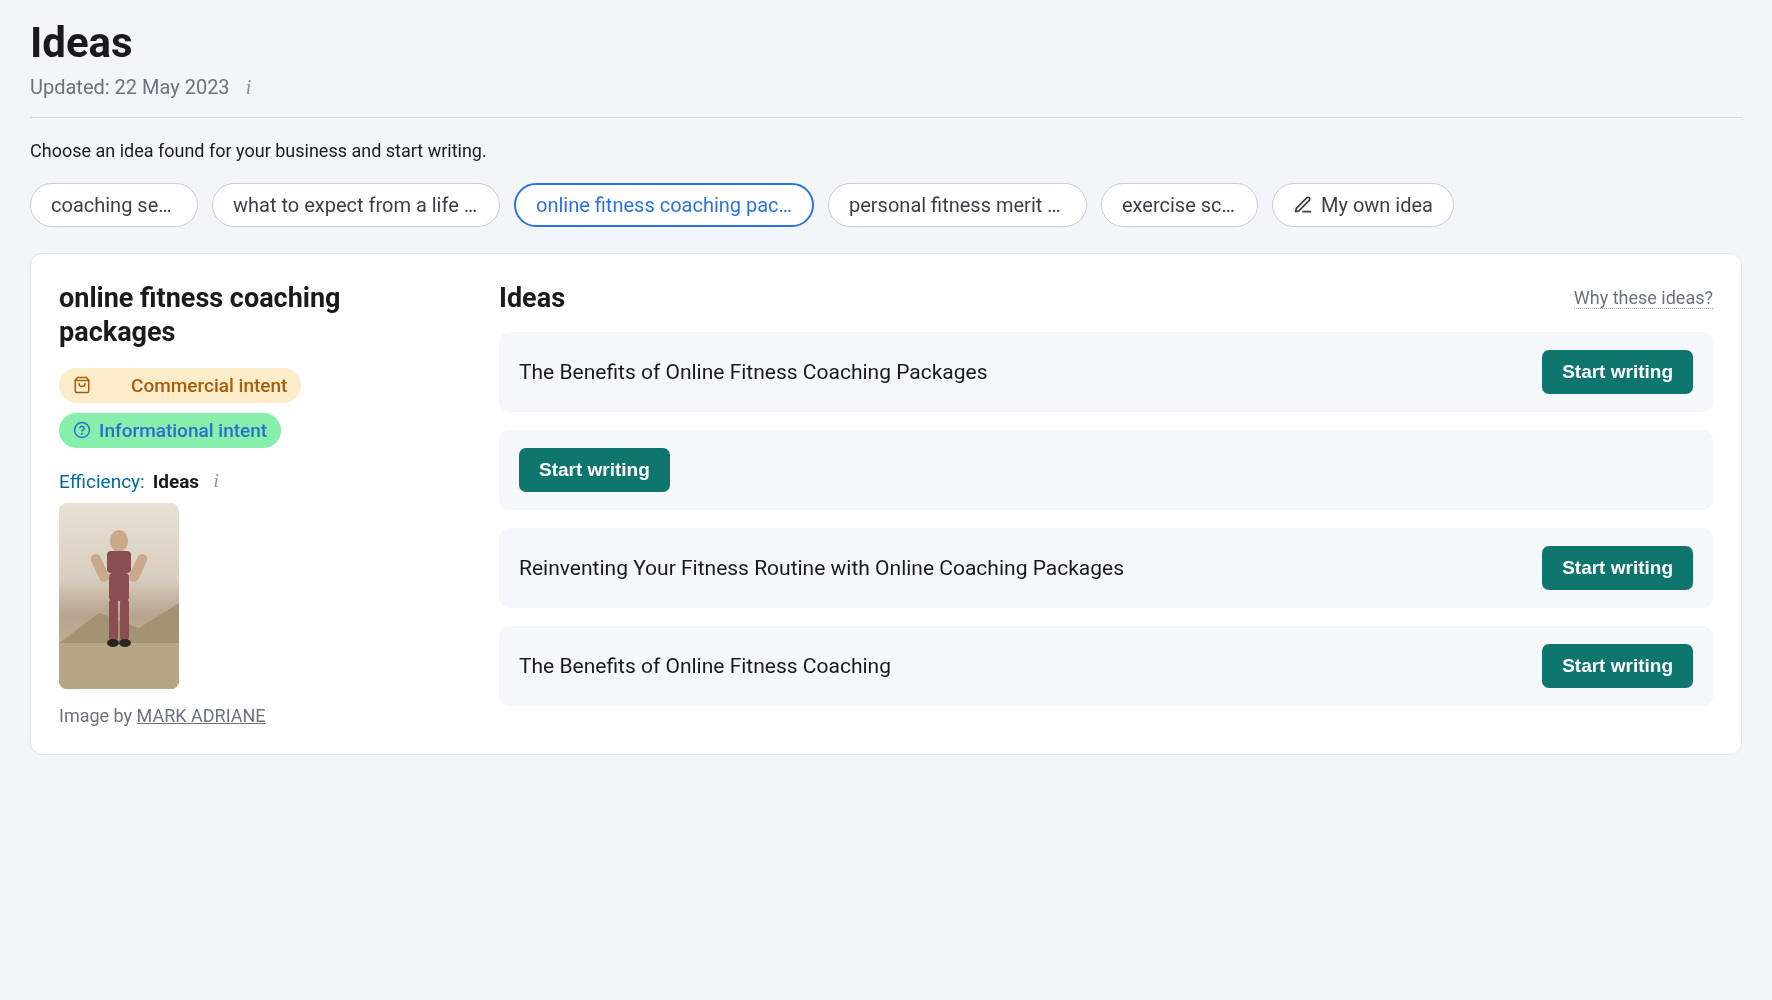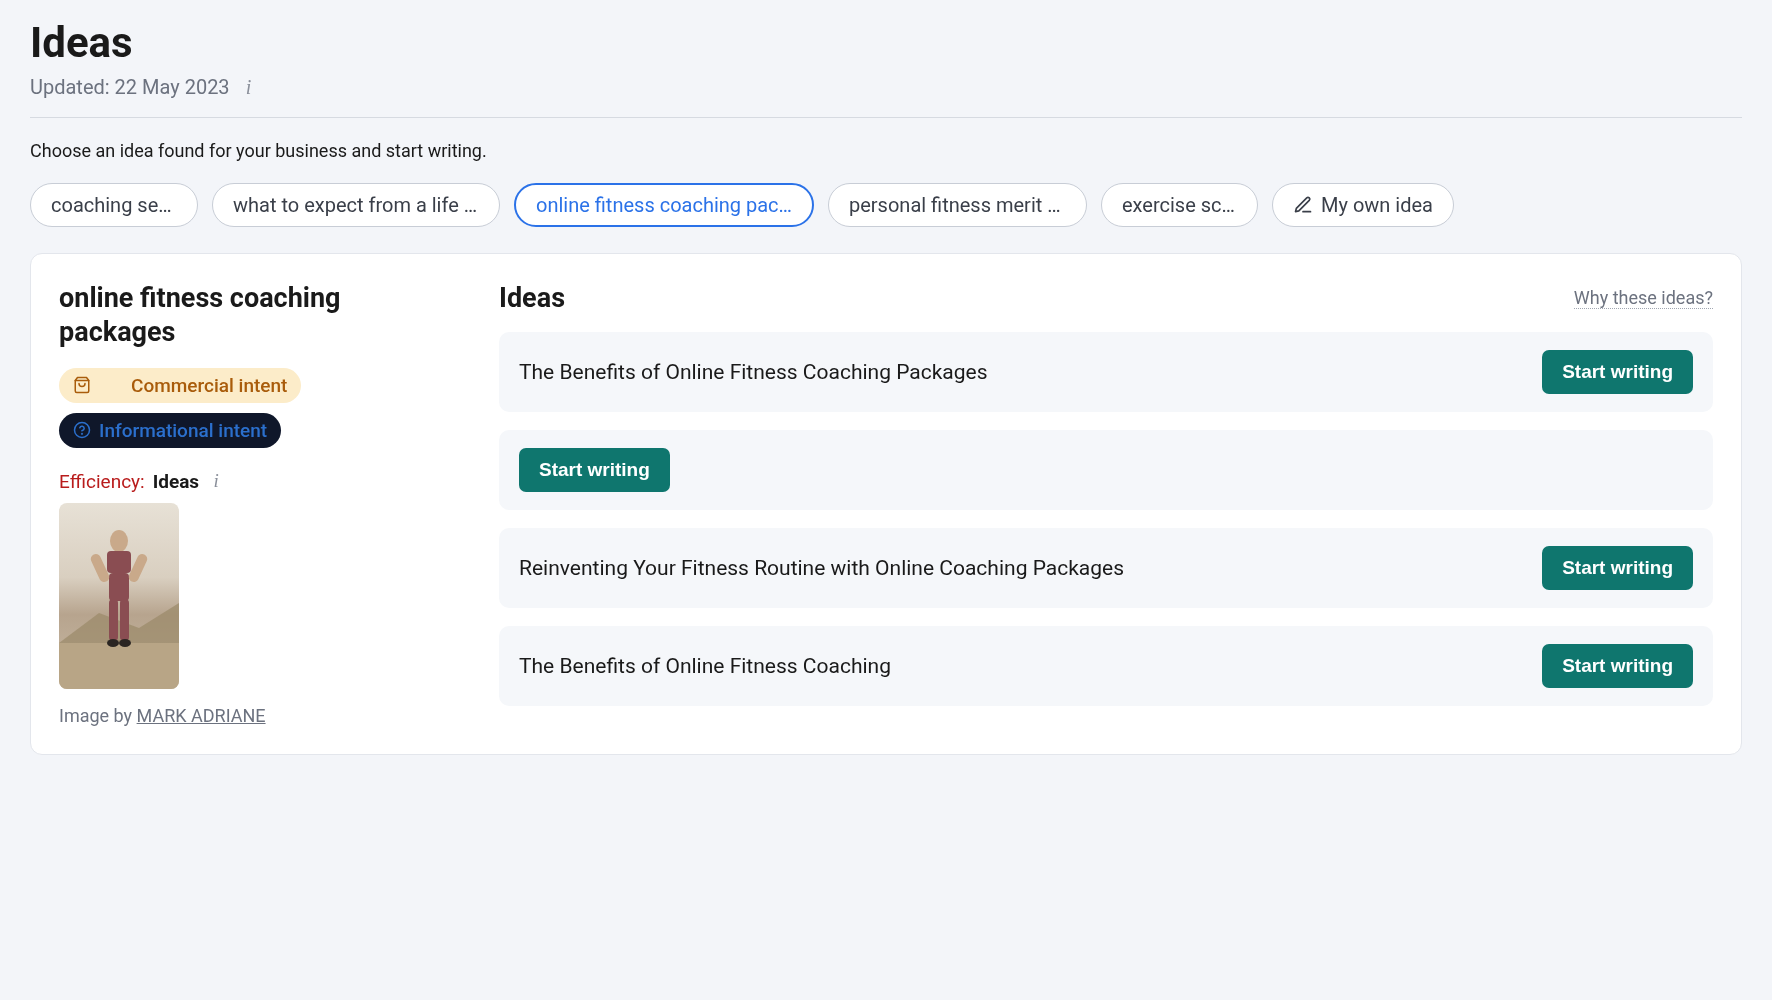--- a/index.html
+++ b/index.html
@@ -102,31 +102,31 @@
   border-radius: 999px;
   font-size: 19px;
   font-weight: 500;
 }
 .badge.commercial {
   background: #fcecc9;
   color: #a95c0b;
   gap: 40px;
 }
 .badge.informational {
-  background: #0f172a;
+  background: #86efac;
   color: #2b6fcc;
 }
 .eff-row {
   display: flex;
   align-items: center;
   gap: 8px;
   font-size: 19px;
   margin-bottom: 10px;
 }
-.eff-row .label { color: #b91c1c; }
+.eff-row .label { color: #0369a1; }
 .eff-row .value { font-weight: 700; }
 .eff-desc {
   color: #6c727f;
   font-size: 19px;
   margin-bottom: 26px;
 }
 .thumb {
   width: 120px;
   height: 186px;
   border-radius: 8px;

